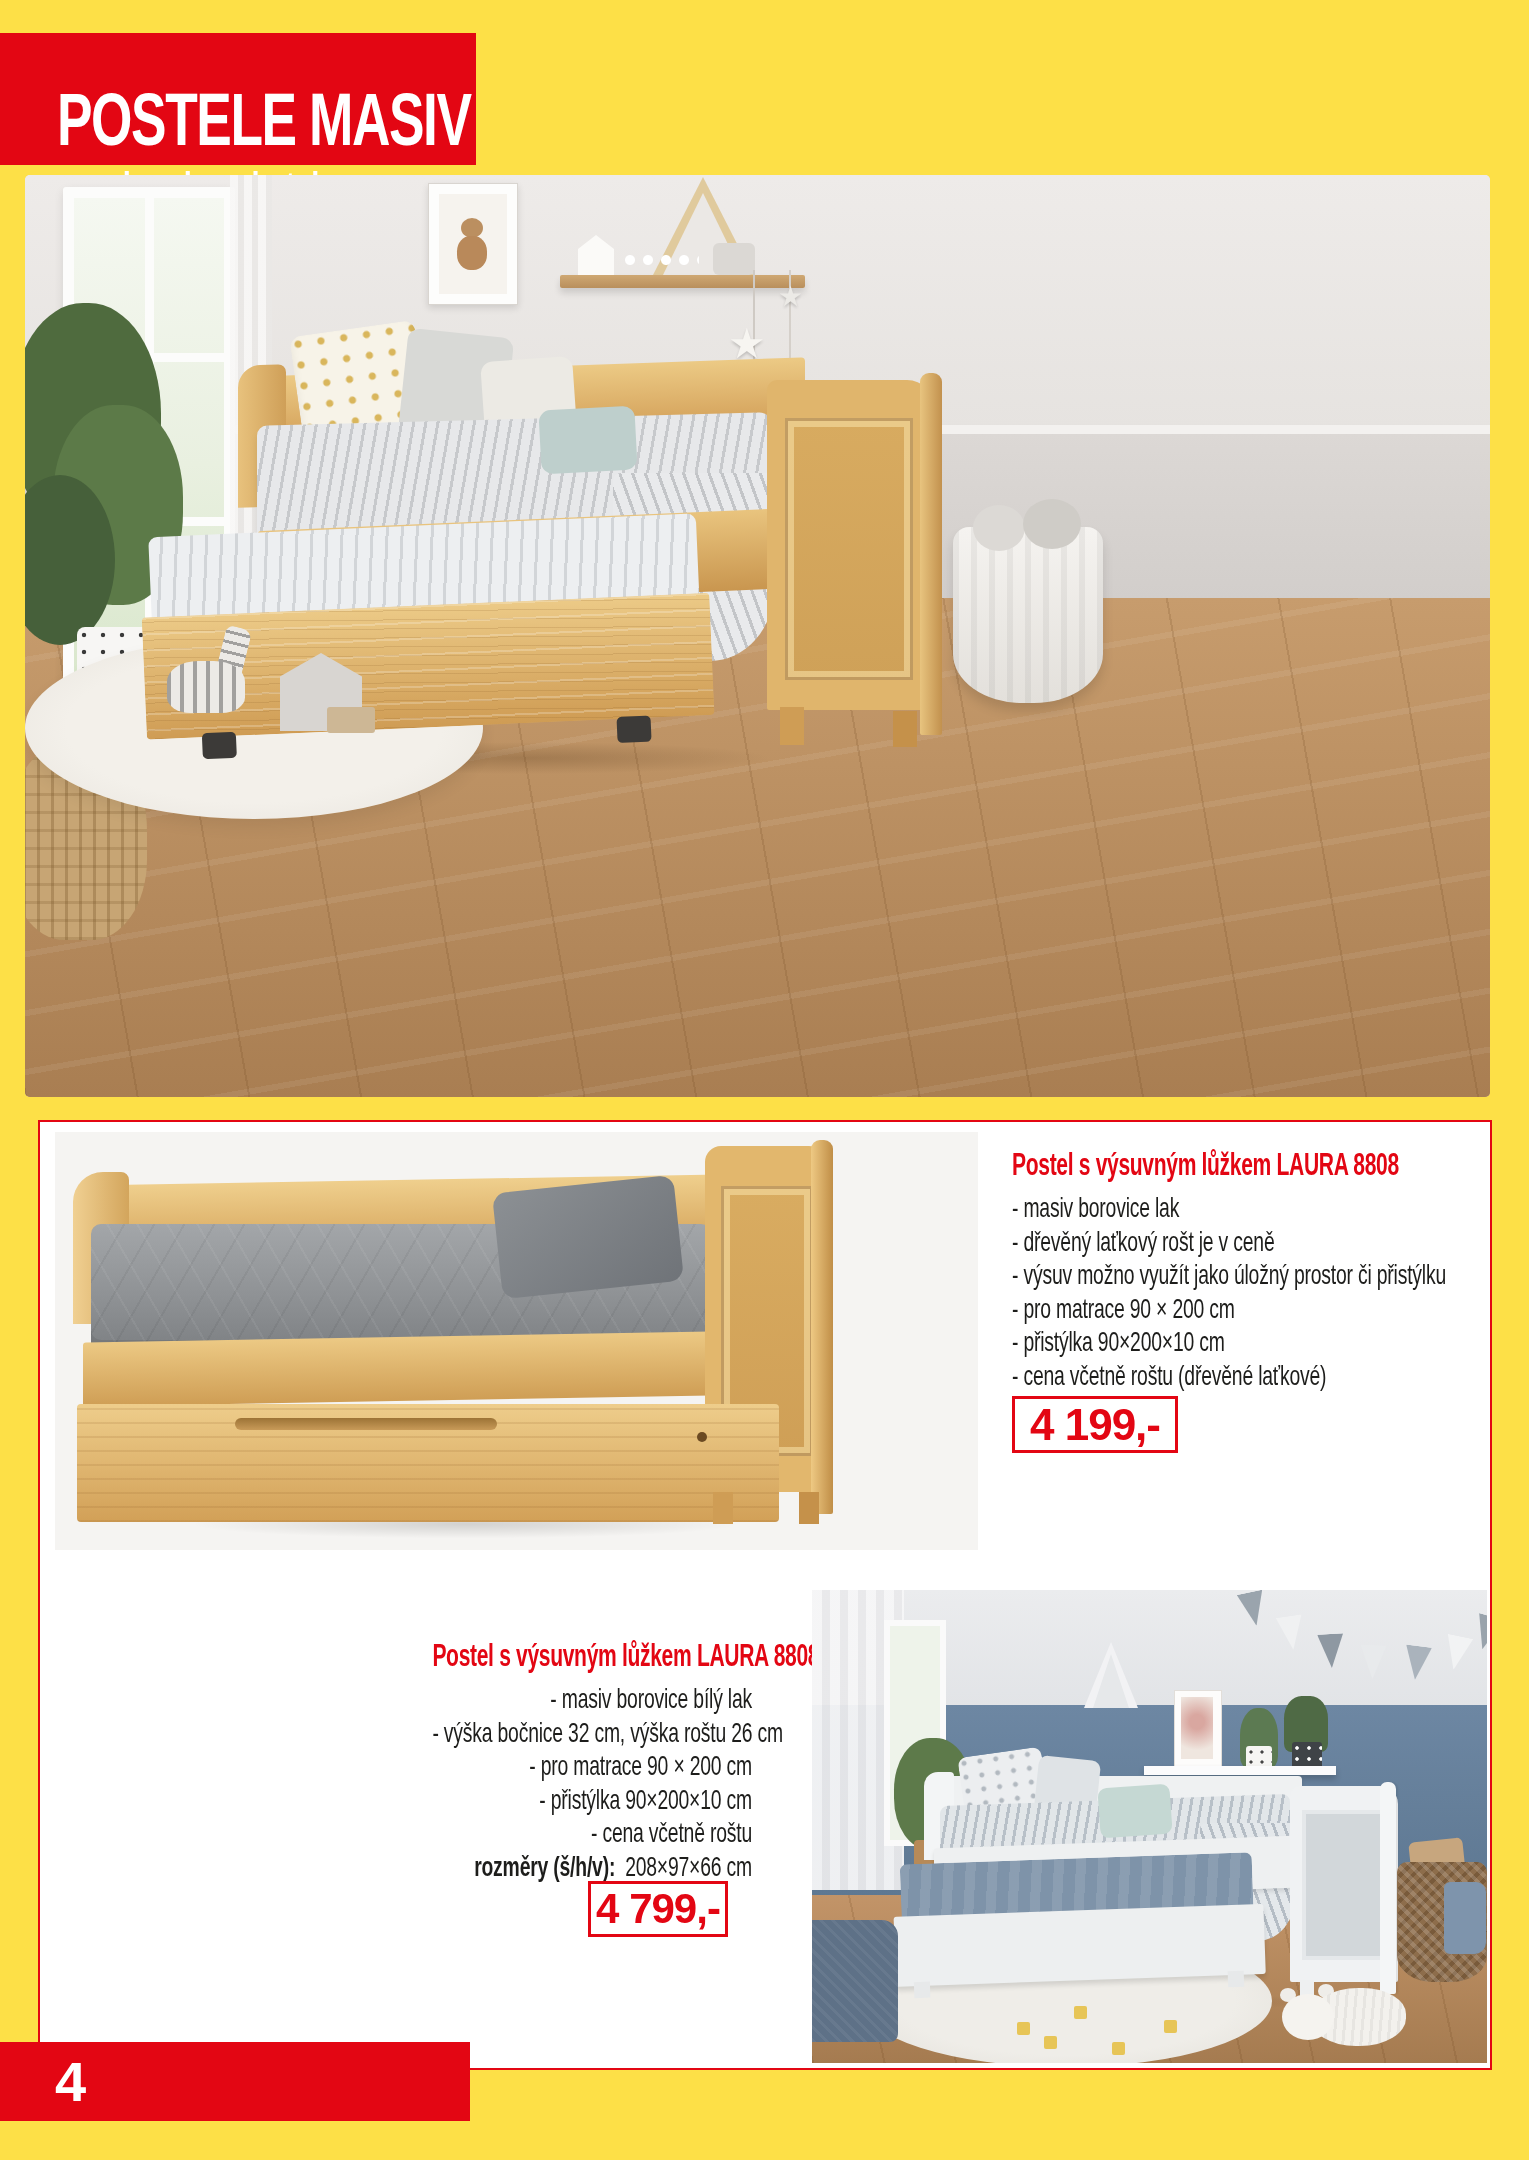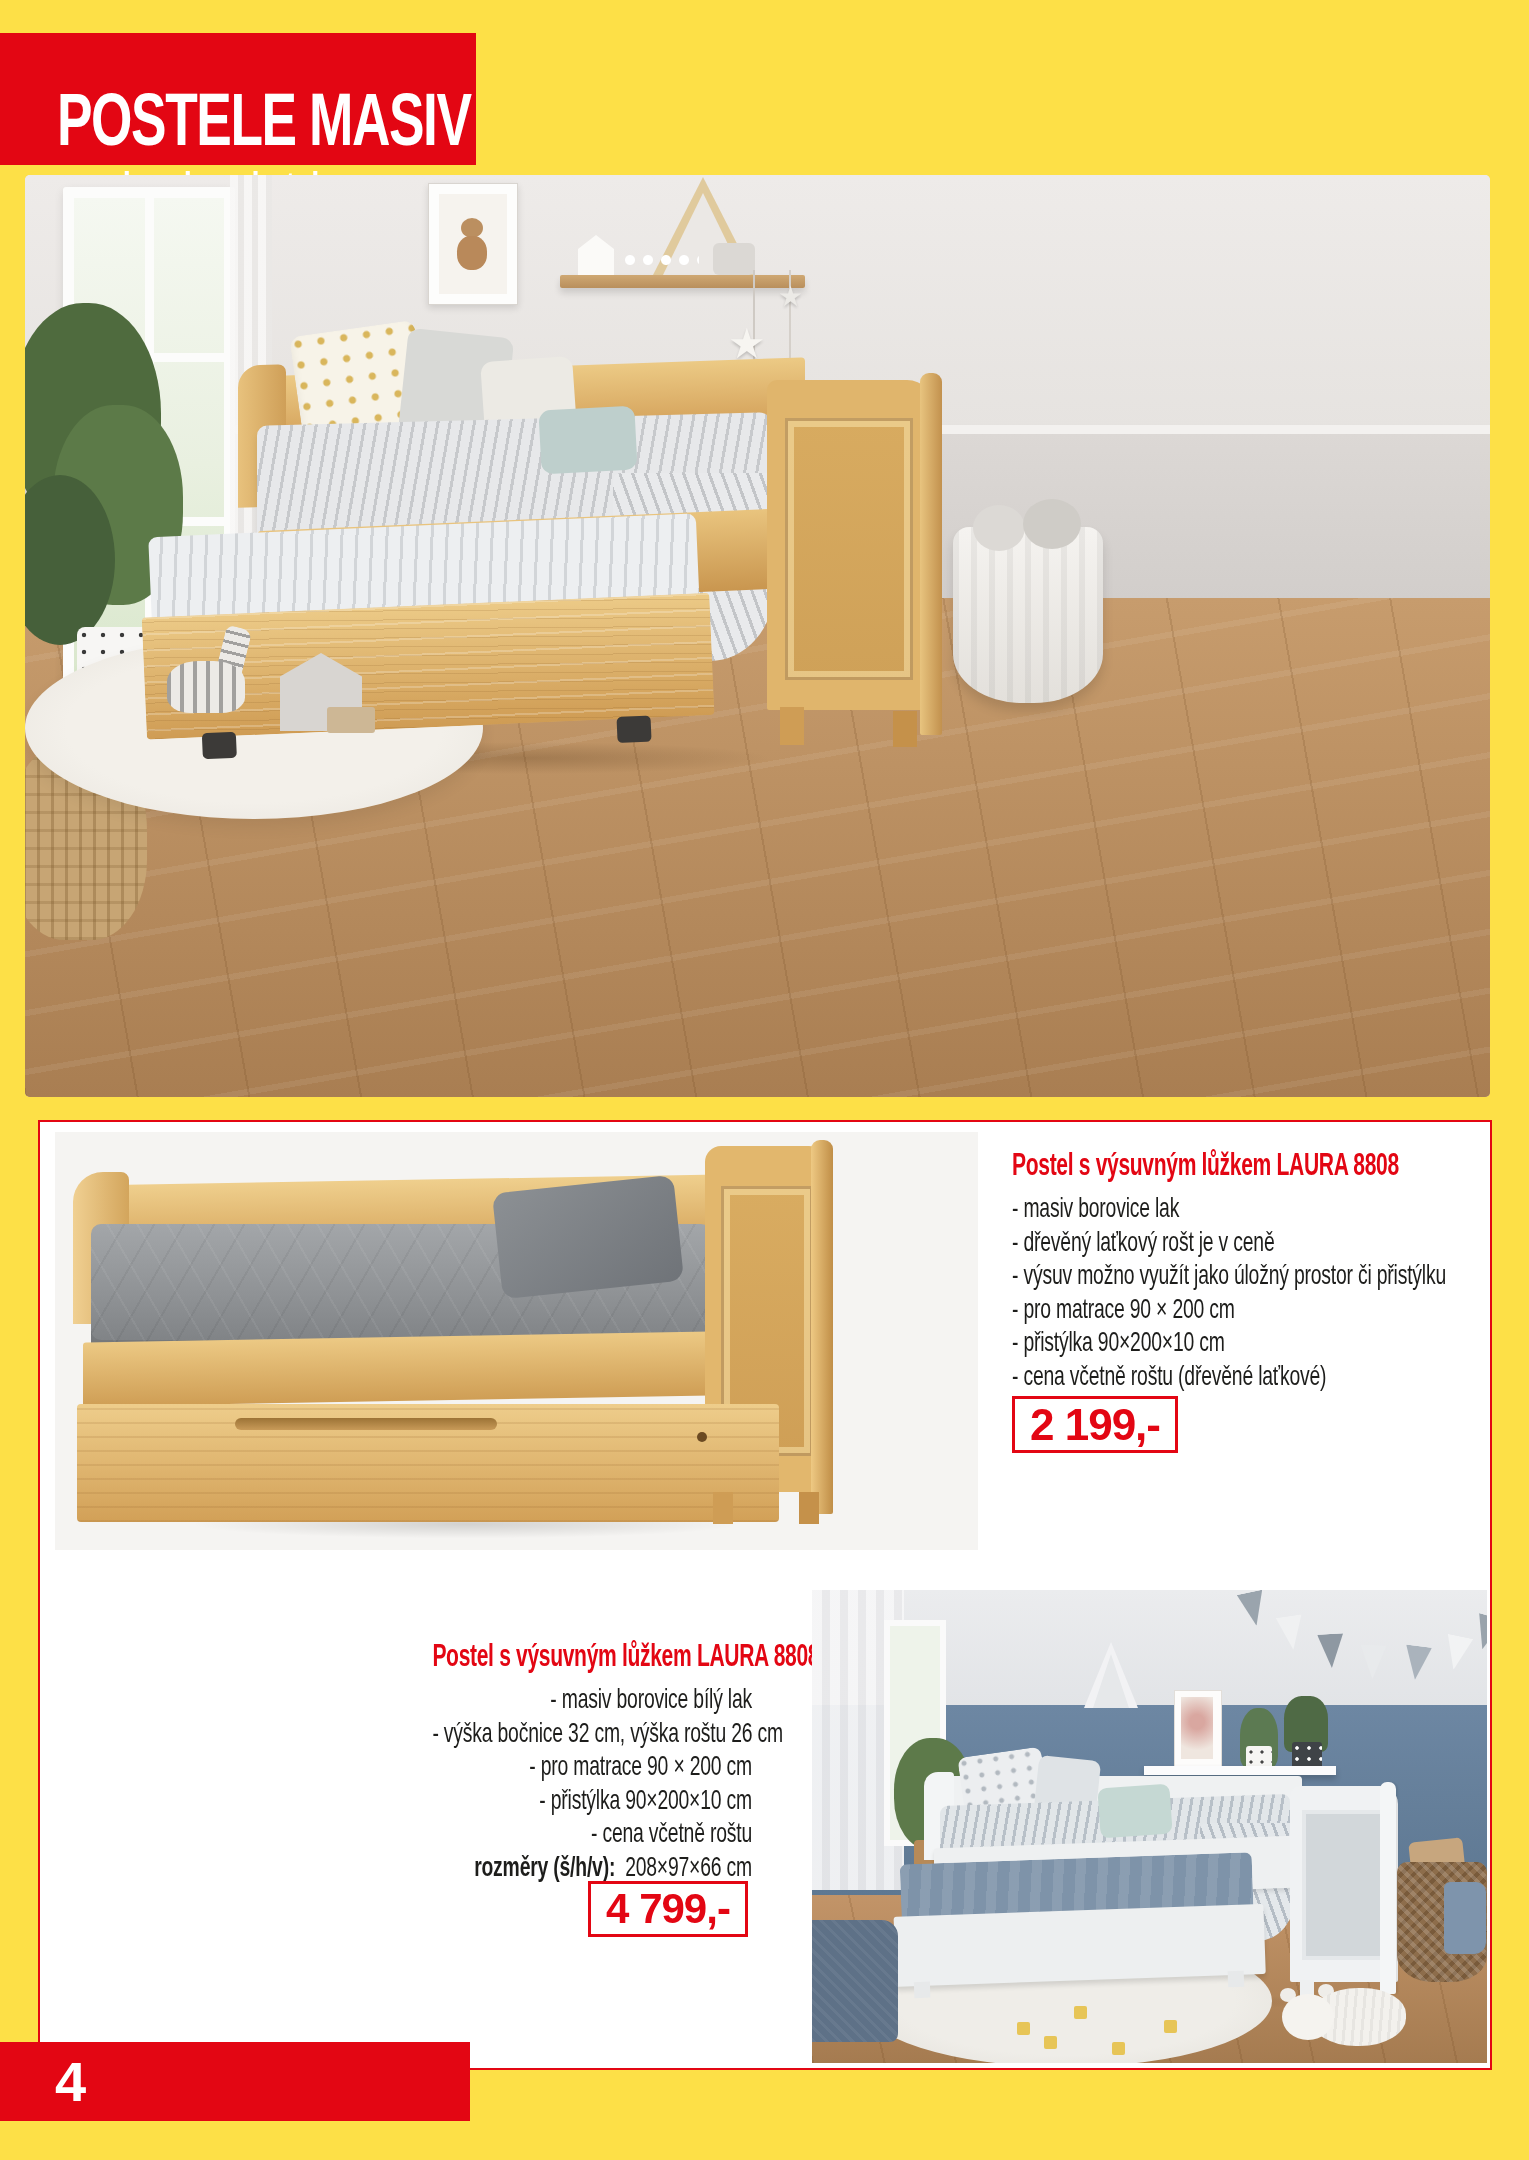--- a/index.html
+++ b/index.html
@@ -154,21 +154,21 @@
 
   
   .p1-text{position:absolute;left:1012px;top:1147px;white-space:nowrap;transform:scaleX(.68);transform-origin:left top;}
   .product-title{font-size:31px;line-height:36px;font-weight:bold;color:#e30613;letter-spacing:-.5px;margin-bottom:8px;}
   .feat{font-size:28.5px;line-height:33.5px;color:#1d1d1b;letter-spacing:-.3px;}
   .dim-label{font-weight:bold;}
   .dim-value{margin-left:7px;}
   .price-box{position:absolute;border:3px solid #e30613;box-sizing:border-box;color:#e30613;font-weight:bold;
              text-align:center;letter-spacing:-1px;background:#fff;}
   .p1-price{left:1012px;top:1396px;width:166px;height:57px;font-size:44px;line-height:51px;}
-  .p2-price{left:588px;top:1881px;width:160px;height:56px;font-size:42px;line-height:50px;}
+  .p2-price{left:588px;top:1881px;width:140px;height:56px;font-size:42px;line-height:50px;}
 
   
   .p2-text{position:absolute;left:282px;top:1638px;width:470px;text-align:right;white-space:nowrap;
            transform:scaleX(.68);transform-origin:right top;}
 
   
   .p2-photo{position:absolute;left:812px;top:1590px;width:675px;height:473px;background:#e9eaec;overflow:hidden;}
   .b2-wall-top{position:absolute;left:0;top:0;width:675px;height:115px;background:linear-gradient(180deg,#ebecee,#e2e4e7);}
   .b2-wall-blue{position:absolute;left:0;top:115px;width:675px;height:190px;background:linear-gradient(180deg,#6d87a3,#5e7892);}
   .b2-floor{position:absolute;left:0;top:305px;width:675px;height:168px;
@@ -339,21 +339,21 @@
   <div class="p1-text">
     <div class="product-title">Postel s výsuvným lůžkem LAURA 8808</div>
     <div class="feat">- masiv borovice lak</div>
     <div class="feat">- dřevěný laťkový rošt je v ceně</div>
     <div class="feat">- výsuv možno využít jako úložný prostor či přistýlku</div>
     <div class="feat">- pro matrace 90 × 200 cm</div>
     <div class="feat">- přistýlka 90×200×10 cm</div>
     <div class="feat">- cena včetně roštu (dřevěné laťkové)</div>
   </div>
   <div class="price-box p1-price">
-    <span>2 199,-</span>
+    <span>4 199,-</span>
   </div>
 
   <div class="p2-text">
     <div class="product-title">Postel s výsuvným lůžkem LAURA 8808B</div>
     <div class="feat">- masiv borovice bílý lak</div>
     <div class="feat">- výška bočnice 32 cm, výška roštu 26 cm</div>
     <div class="feat">- pro matrace 90 × 200 cm</div>
     <div class="feat">- přistýlka 90×200×10 cm</div>
     <div class="feat">- cena včetně roštu</div>
     <div class="feat">

